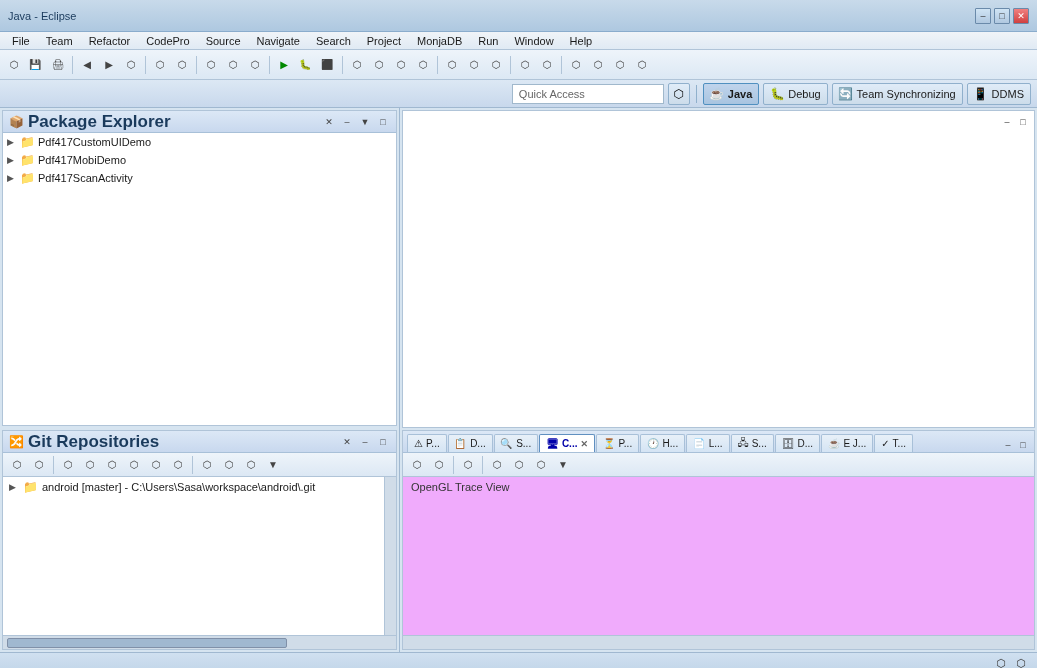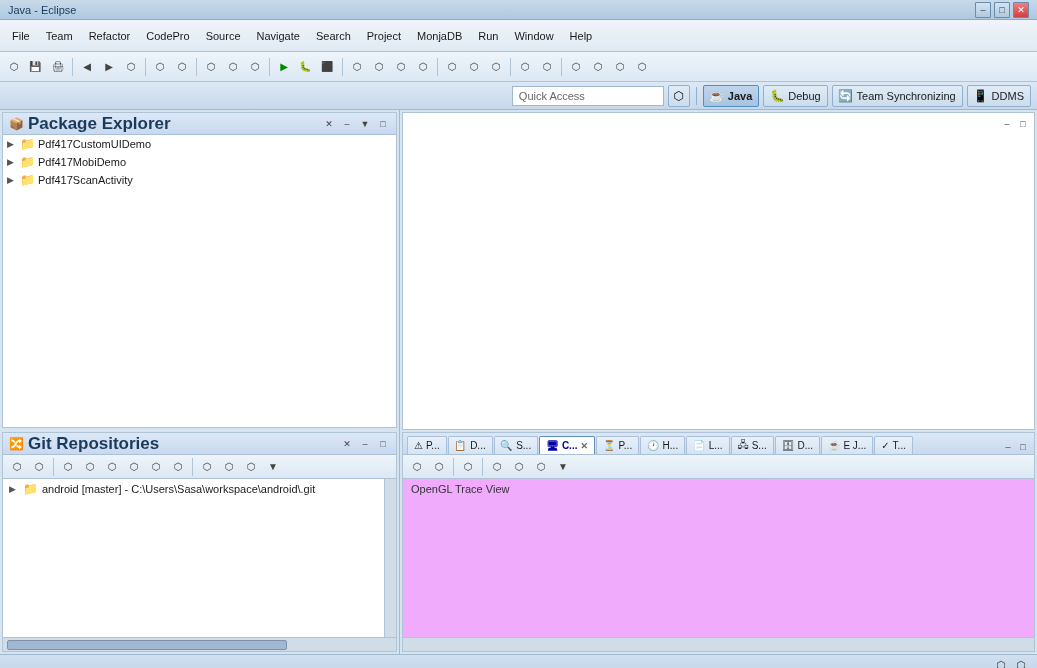--- a/index.html
+++ b/index.html
@@ -9,21 +9,21 @@
       font-family: 'Segoe UI', Tahoma, Geneva, Verdana, sans-serif;
       font-size: 12px;
       background: #d6e4f0;
       overflow: hidden;
       user-select: none;
     }
 
     
     #title-bar {
       background: linear-gradient(to bottom, #c8daea, #aec8e0);
-      height: 20px;
+      height: 32px;
       display: flex;
       align-items: center;
       padding: 0 8px;
       border-bottom: 1px solid #8aaccc;
     }
     #title-bar .title-text {
       font-size: 11px;
       color: #1a3a5c;
       flex: 1;
     }
@@ -33,21 +33,21 @@
       border: 1px solid #6a8aaa;
       background: linear-gradient(to bottom, #d0e4f4, #b0c8e0);
       display: flex; align-items: center; justify-content: center;
       font-size: 9px; color: #333; cursor: pointer; border-radius: 1px;
     }
     .title-btn.close { background: linear-gradient(to bottom, #f08080, #d04040); color: white; }
 
     
     #menu-bar {
       background: linear-gradient(to bottom, #f0f4f8, #e0eaf4);
-      height: 32px;
+      height: 18px;
       display: flex;
       align-items: center;
       padding: 0 4px;
       border-bottom: 1px solid #b0c4d8;
     }
     .menu-item {
       padding: 2px 8px;
       font-size: 11px;
       color: #1a1a1a;
       cursor: pointer;

